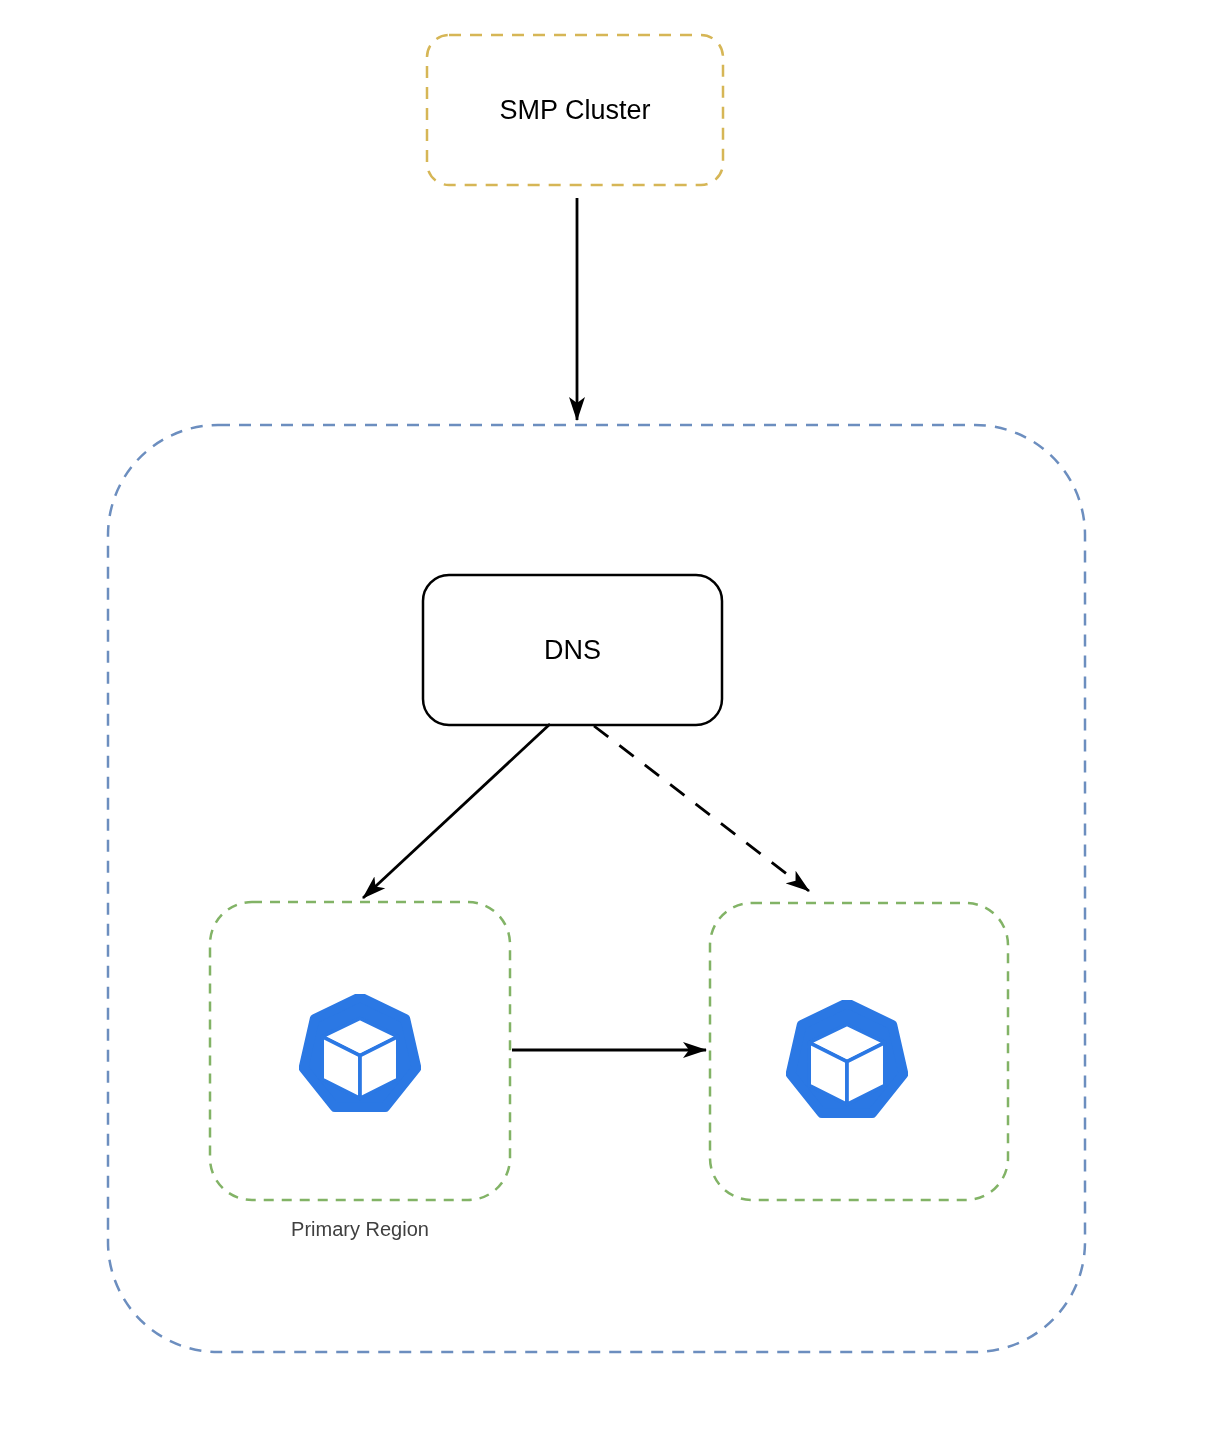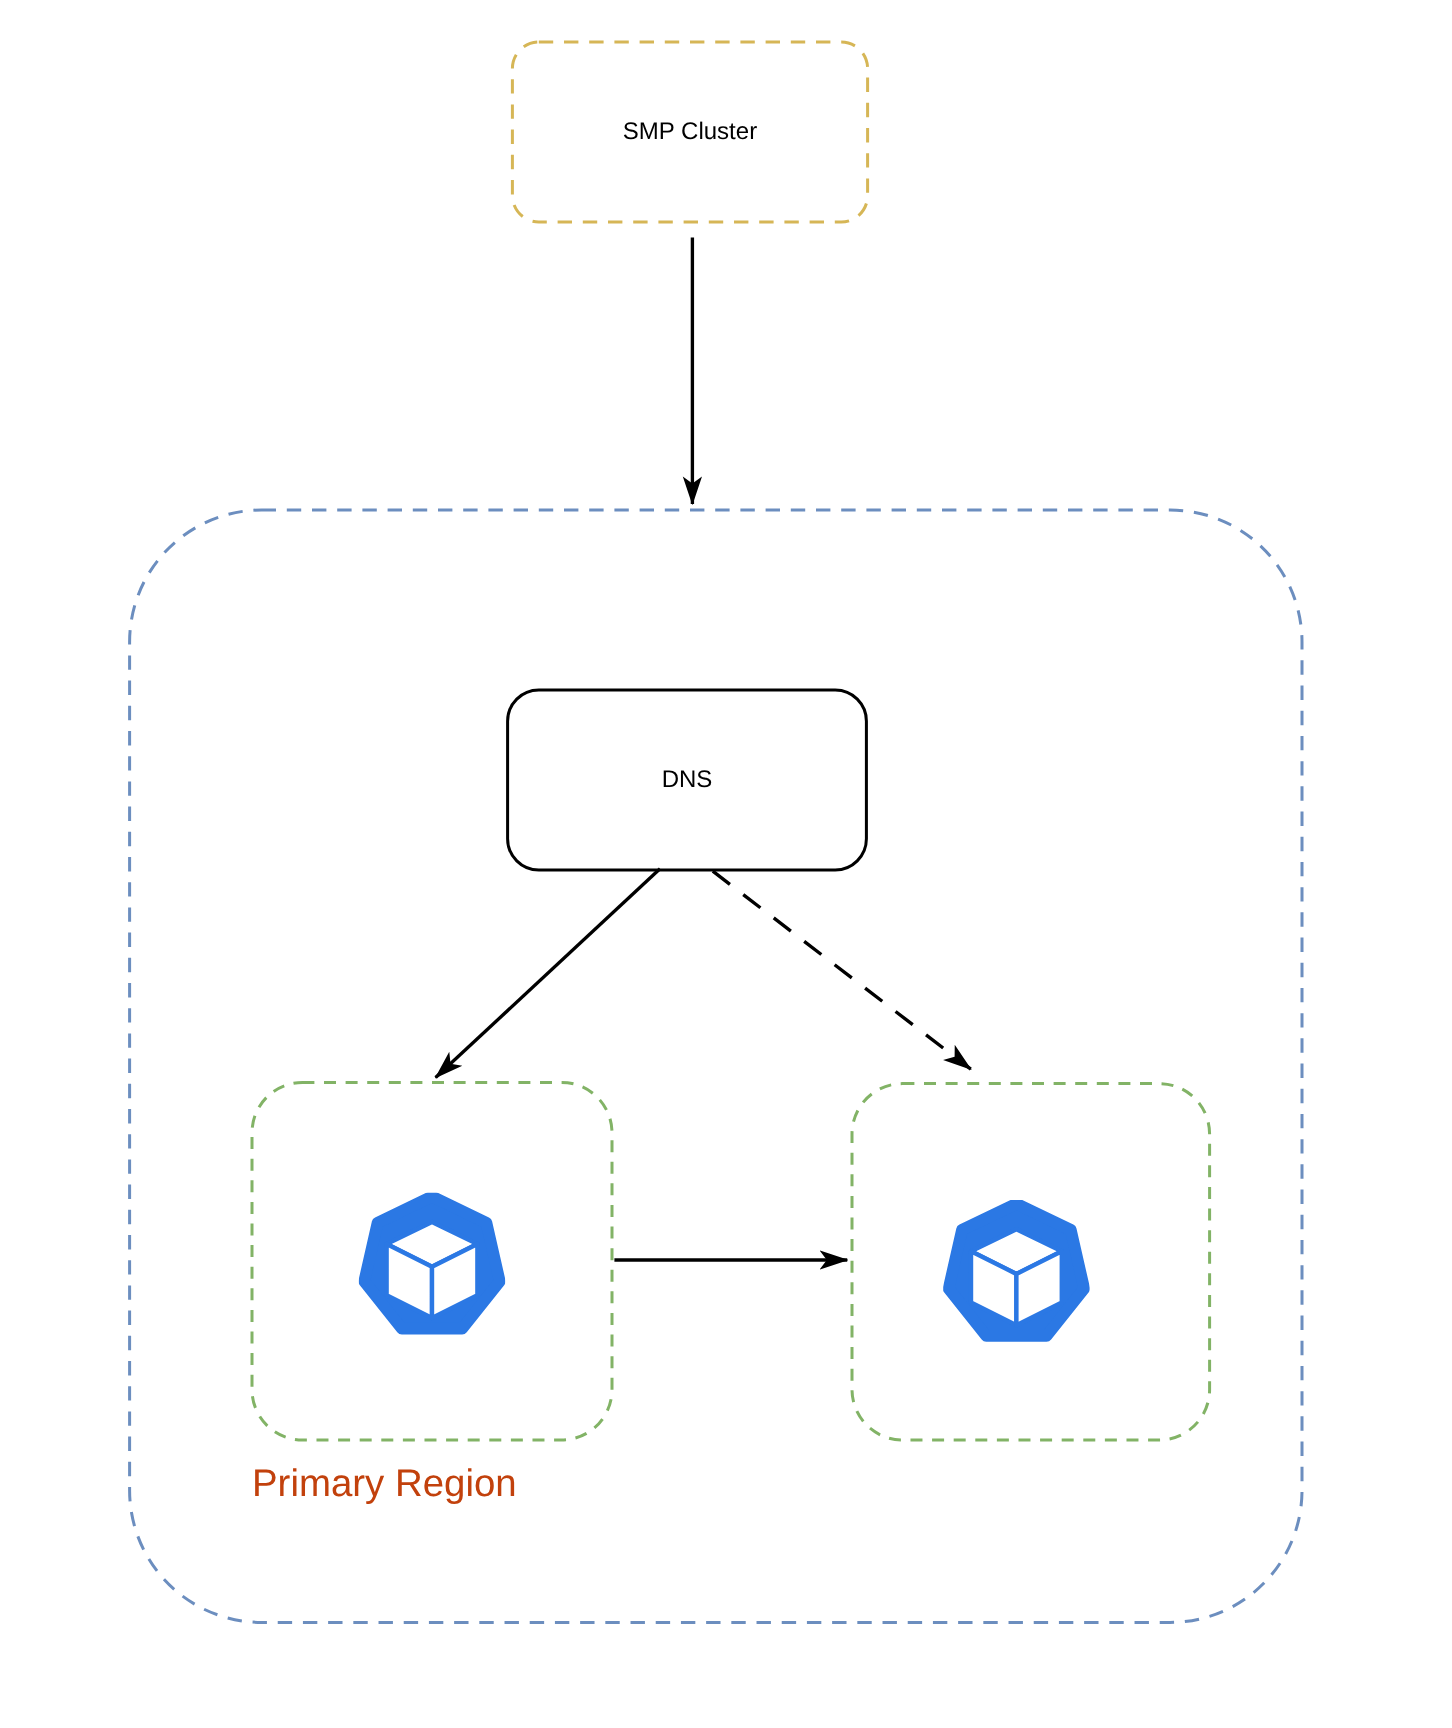--- a/index.html
+++ b/index.html
@@ -21,28 +21,29 @@
     top: 0;
     width: 1210px;
     height: 1440px;
   }
   .node-label {
     position: absolute;
     display: flex;
     align-items: center;
     justify-content: center;
     color: #000000;
-    font-size: 20px;
+    font-size: 27px;
     text-align: center;
     pointer-events: none;
   }
   .caption-label {
     position: absolute;
-    color: #c2410c;
-    font-size: 32px;
+    color: #404040;
+    font-size: 20px;
+    text-align: center;
     pointer-events: none;
   }
   .icon-wrap {
     position: absolute;
     width: 122px;
     height: 122px;
   }
   .icon-wrap svg {
     width: 100%;
     height: 100%;

